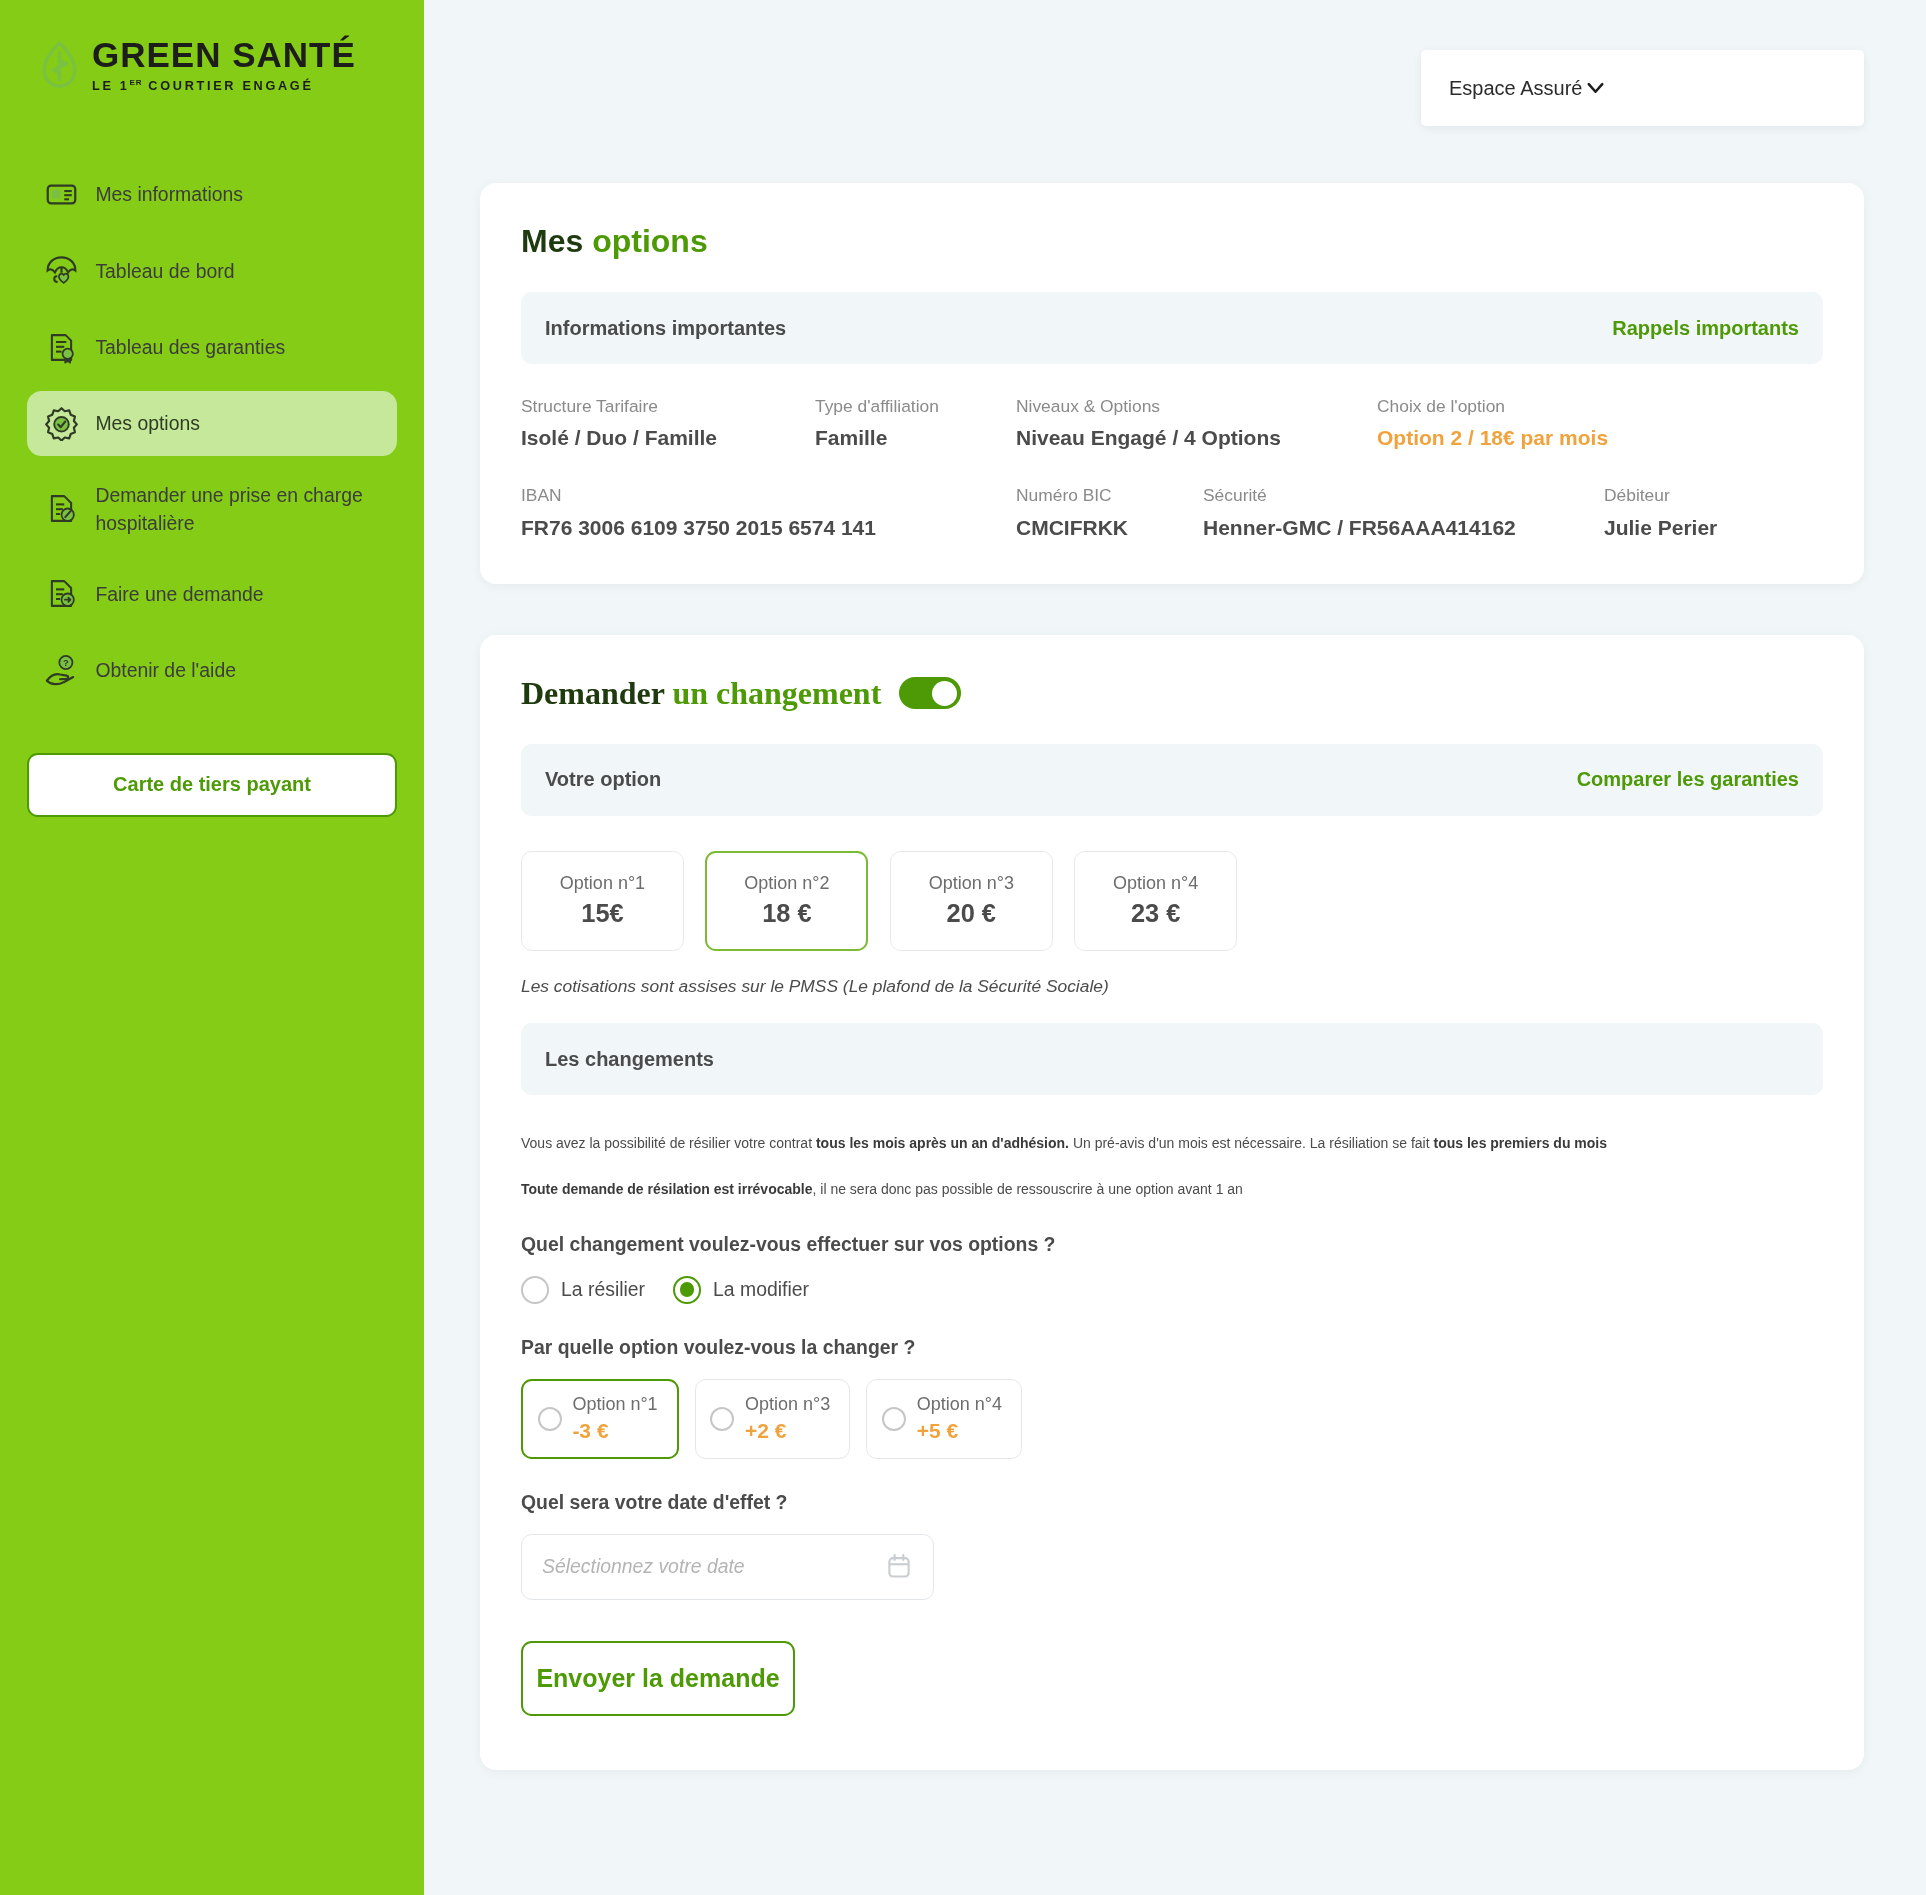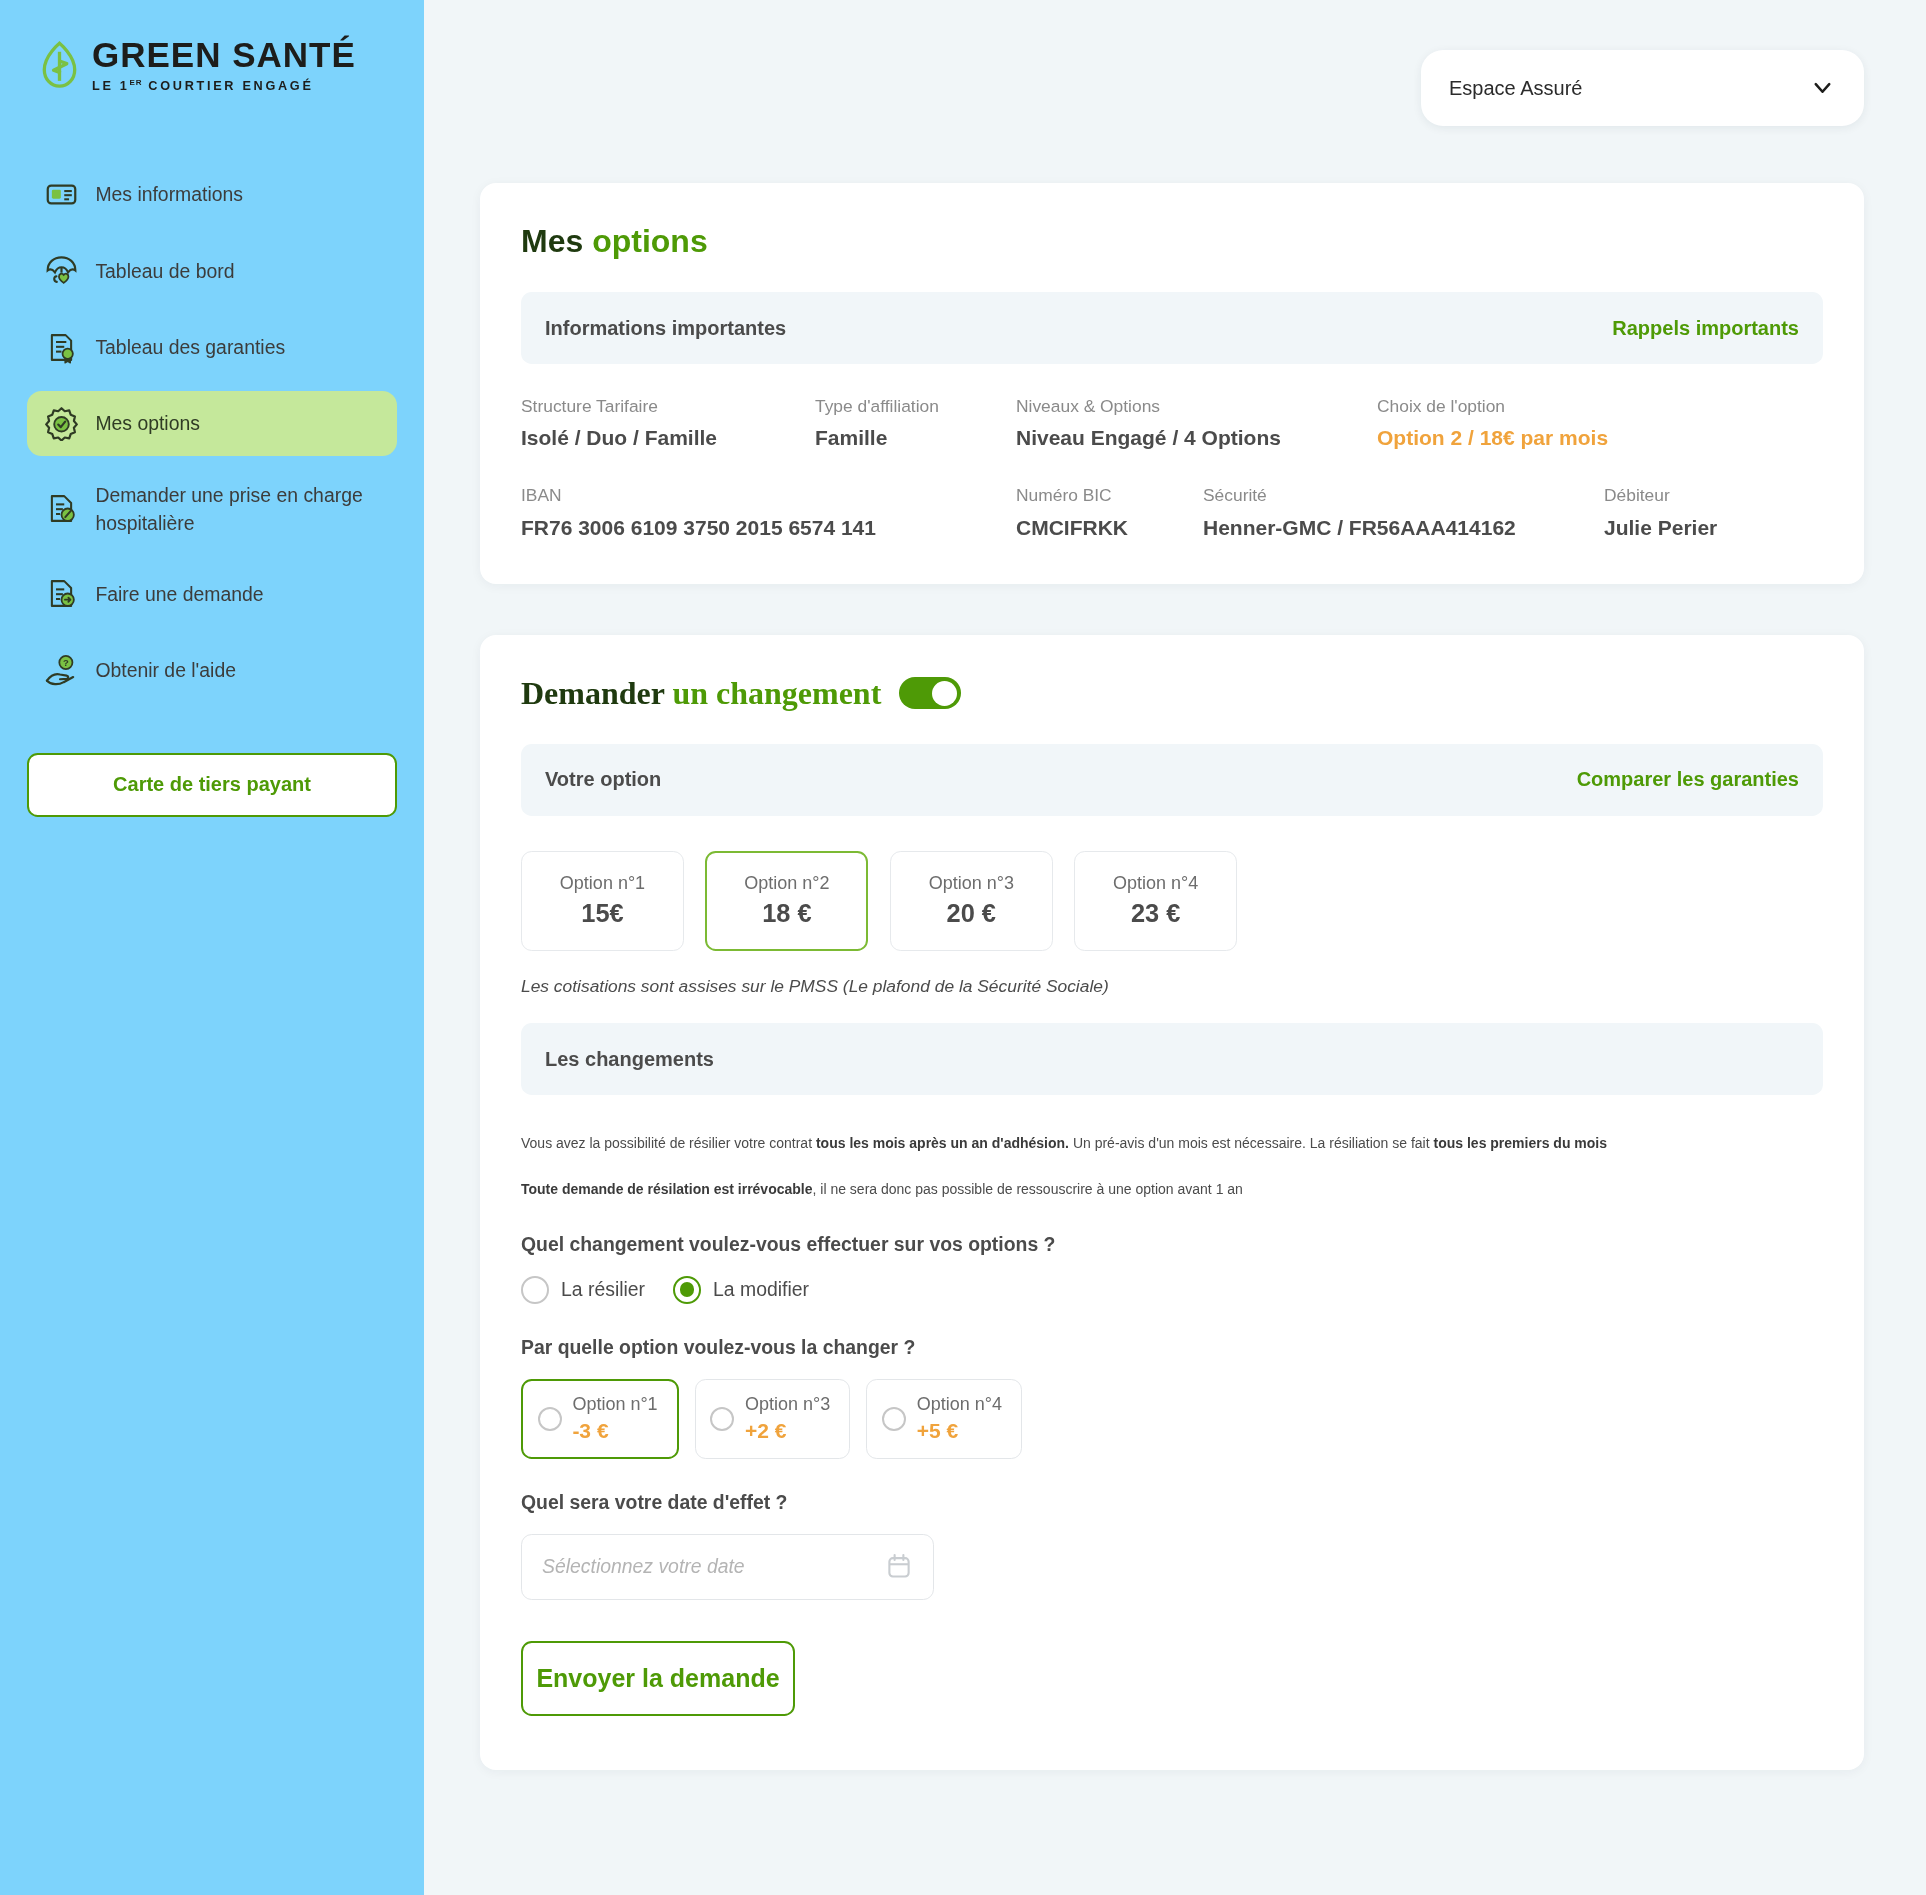--- a/index.html
+++ b/index.html
@@ -9,21 +9,21 @@
     font-family: "Liberation Sans", sans-serif;
     background: #ffffff;
     overflow: hidden;
   }
   .app { display: flex; width: 1926px; height: 1895px; }
 
   
   .sidebar {
     width: 424px;
     flex: 0 0 424px;
-    background: #7dd3fc;
+    background: #84cc16;
     padding: 37px 0 13px 0;
   }
   .logo-row { display: flex; align-items: center; padding: 0 0 0 39px; margin-bottom: 68px; }
   .logo-mark { width: 41px; height: 48px; flex: 0 0 41px; margin-right: 12px; }
   .logo-text { display: flex; flex-direction: column; justify-content: center; }
   .logo-title { font-size: 35px; font-weight: 700; letter-spacing: 1px; color: #1d1d1b; line-height: 1; }
   .logo-sub { font-size: 12.7px; font-weight: 700; letter-spacing: 2.7px; color: #1d1d1b; margin-top: 6px; }
   .logo-sub sup { font-size: 8px; letter-spacing: 0.7px; }
 
   .nav { padding: 0 27px; }
@@ -59,25 +59,24 @@
     flex: 1 1 auto;
     background: #f1f6f8;
     padding: 0 0 0 0;
     position: relative;
   }
   .topbar { display: flex; justify-content: flex-end; padding: 50px 62px 0 0; }
   .space-select {
     width: 443px;
     height: 76px;
     background: #ffffff;
-    border-radius: 22px;
+    border-radius: 5px;
     box-shadow: 0 2px 9.4px rgba(20,40,60,.07);
     display: flex;
     align-items: center;
-    justify-content: space-between;
     padding: 0 28px;
     cursor: pointer;
   }
   .space-select-label { font-size: 20px; color: #2b2b2b; }
 
   .card {
     background: #ffffff;
     border-radius: 16px;
     margin: 0 62px 0 56px;
     box-shadow: 0 2px 10.7px rgba(20,40,60,.05);

